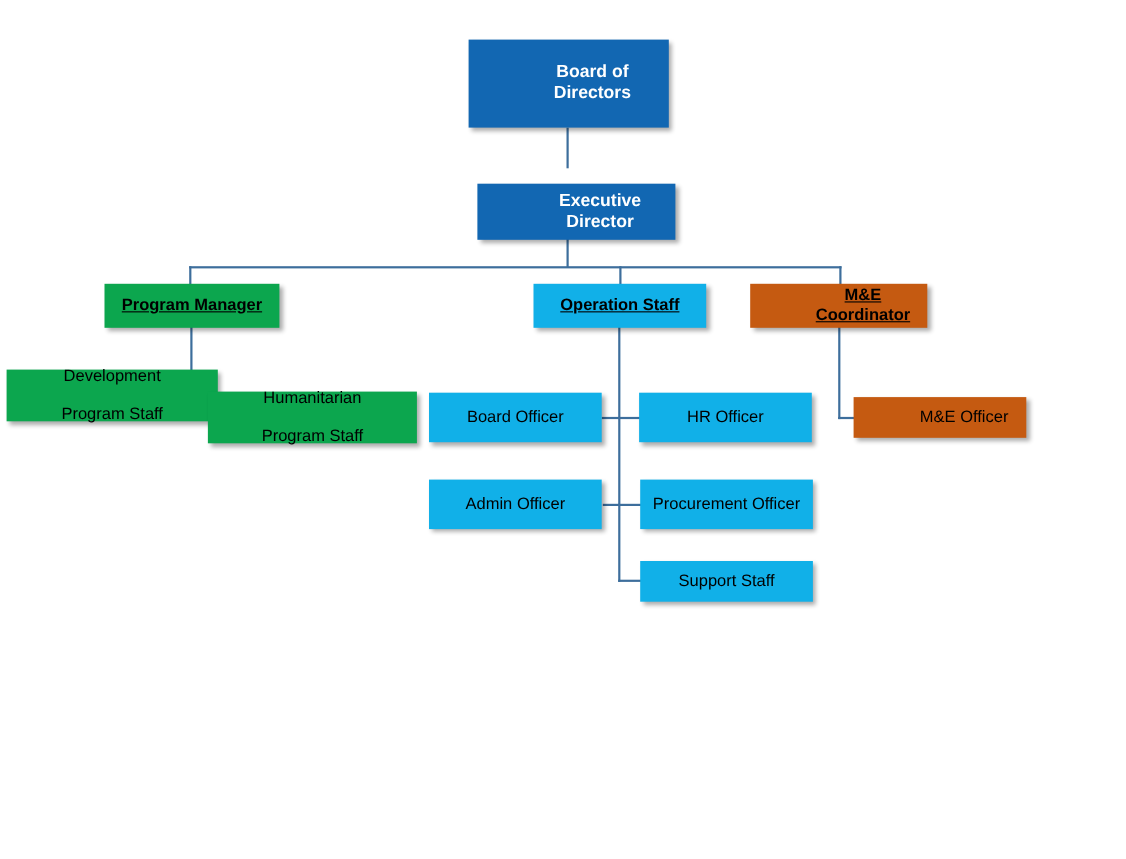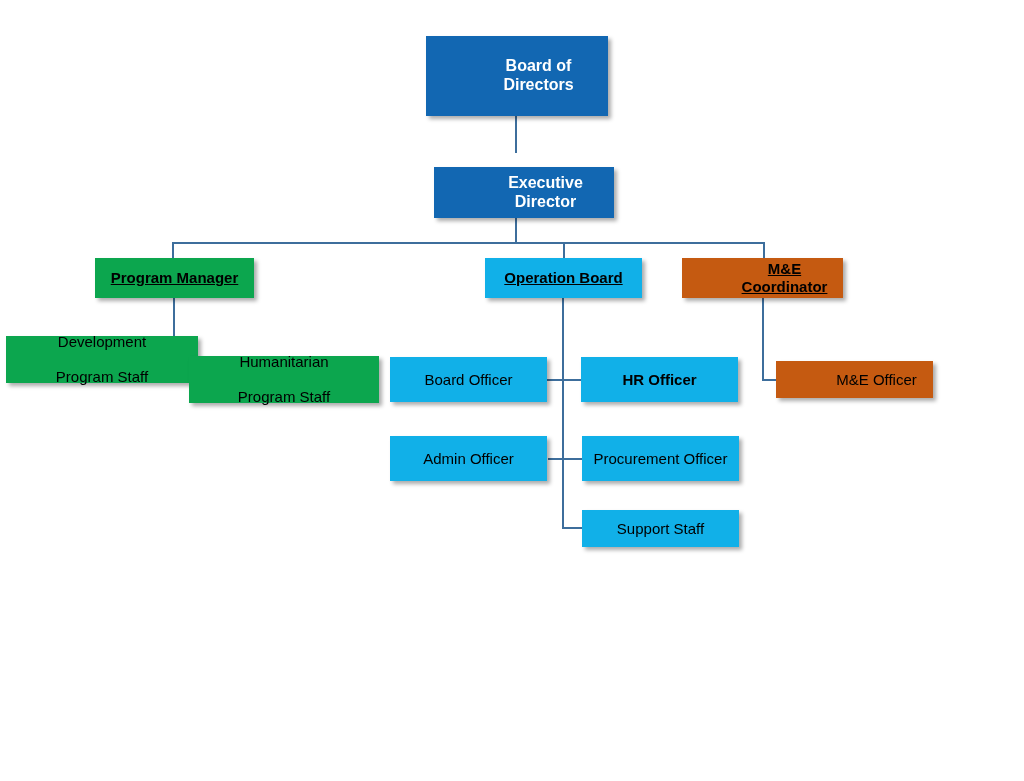--- a/index.html
+++ b/index.html
@@ -97,21 +97,21 @@
 
   <div class="node lvl-top" style="left:434px; top:152px; width:180px; height:51px;margin-top:15px;">
     <span>Executive Director</span>
   </div>
 
   <div class="node lvl-mid c-green" style="left:95px; top:258px; width:159px; height:40px;">
     <span>Program Manager</span>
   </div>
 
   <div class="node lvl-mid c-cyan" style="left:485px; top:258px; width:157px; height:40px;">
-    <span>Operation Board</span>
+    <span>Operation Staff</span>
   </div>
 
   <div class="node lvl-mid c-orange" style="left:682px; top:258px; width:161px; height:40px;">
     <span>M&amp;E Coordinator</span>
   </div>
 
   <div class="node lvl-leaf c-green" style="left:6px; top:336px; width:192px; height:47px;align-items:center;">
     <span>
       <span>Development</span><br>
       <span>Program Staff</span>
@@ -122,21 +122,21 @@
     <span>
       <span>Humanitarian</span><br>
       <span>Program Staff</span>
     </span>
   </div>
 
   <div class="node lvl-leaf c-cyan" style="left:390px; top:357px; width:157px; height:45px;">
     <span>Board Officer</span>
   </div>
 
-  <div class="node lvl-leaf c-cyan" style="left:581px; top:357px; width:157px; height:45px;font-weight:bold;">
+  <div class="node lvl-leaf c-cyan" style="left:581px; top:357px; width:157px; height:45px;">
     <span>HR Officer</span>
   </div>
 
   <div class="node lvl-leaf c-cyan" style="left:390px; top:436px; width:157px; height:45px;">
     <span>Admin Officer</span>
   </div>
 
   <div class="node lvl-leaf c-cyan" style="left:582px; top:436px; width:157px; height:45px;">
     <span>Procurement Officer</span>
   </div>

